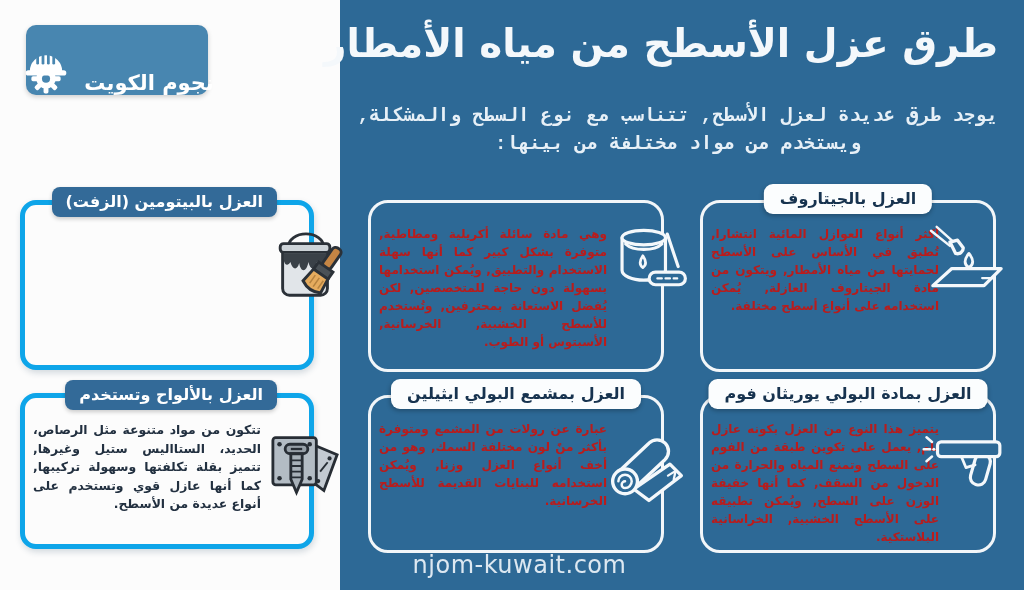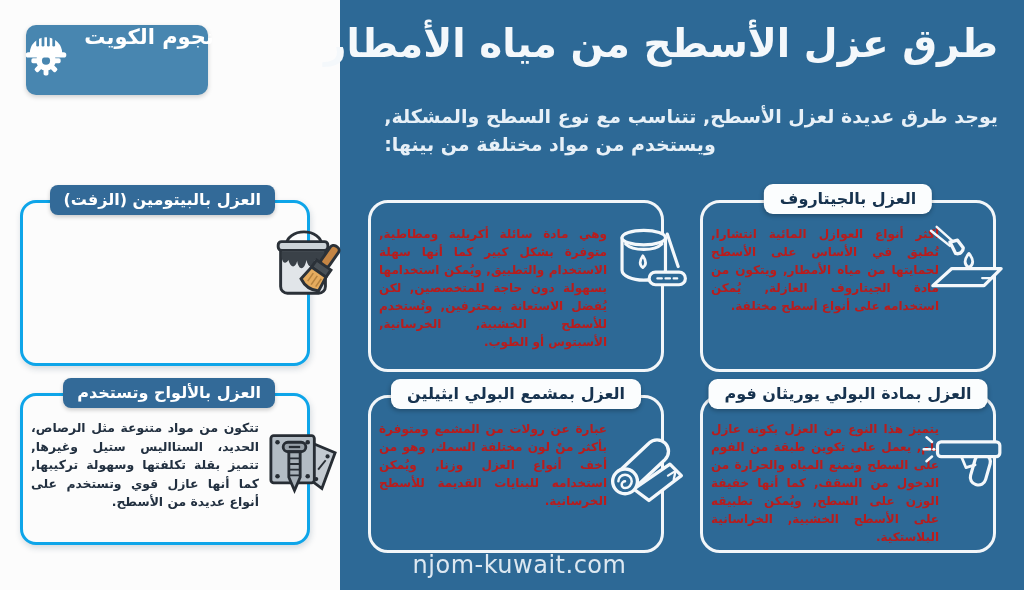--- a/index.html
+++ b/index.html
@@ -4,33 +4,33 @@
 <style>
   html,body{margin:0;padding:0;}
   body{font-family:"DejaVu Sans",sans-serif;}
   #root{position:relative;width:1024px;height:590px;background:#fcfcfc;overflow:hidden;}
 
   
   .blue-panel{position:absolute;left:340px;top:0;width:684px;height:590px;background:#2d6996;}
 
   
   .brand-badge{position:absolute;left:26px;top:25px;width:182px;height:70px;background:#4886b0;
-    border-radius:10px;display:flex;align-items:flex-start;justify-content:center;gap:12px;
+    border-radius:10px;display:flex;align-items:flex-end;justify-content:center;gap:12px;
     box-shadow:0 2px 5px rgba(0,0,0,.18);}
   .brand-badge svg{width:52px;height:52px;flex:0 0 auto;}
   .brand-text{color:#ffffff;font-size:21px;font-weight:700;direction:rtl;white-space:nowrap;}
 
   
   .page-title{position:absolute;top:22px;right:26px;width:648px;color:#f4f8fb;font-size:39px;
     font-weight:700;direction:rtl;text-align:right;line-height:1.15;white-space:nowrap;}
   .page-subtitle{position:absolute;top:102px;right:26px;color:#e7f0f7;font-size:19px;font-weight:700;
-    direction:rtl;text-align:left;line-height:1.48;}
+    direction:rtl;text-align:center;line-height:1.48;font-family:Liberation Mono, monospace;}
 
   
-  .wcard{position:absolute;left:20px;width:284px;background:#fcfcfc;border:3px solid #0ea5e9;
+  .wcard{position:absolute;left:20px;width:284px;background:#fcfcfc;border:5px solid #0ea5e9;
     border-radius:16px;box-shadow:1px 3px 6px rgba(30,60,90,.18);}
   #card-bitumen{top:200px;height:160px;}
   #card-metal{top:393px;height:146px;}
   .wpill{position:absolute;top:-18px;right:32px;background:#336a98;color:#ffffff;border-radius:8px;
     padding:5px 14px 6px;font-size:16px;font-weight:700;white-space:nowrap;direction:rtl;
     box-shadow:0 2px 4px rgba(0,0,0,.2);}
   .wbody{margin:23px 12px 6px 8px;padding-right:36px;direction:rtl;text-align:justify;
     text-align-last:right;font-size:12.4px;font-weight:700;color:#223040;line-height:1.5;}
 
   

